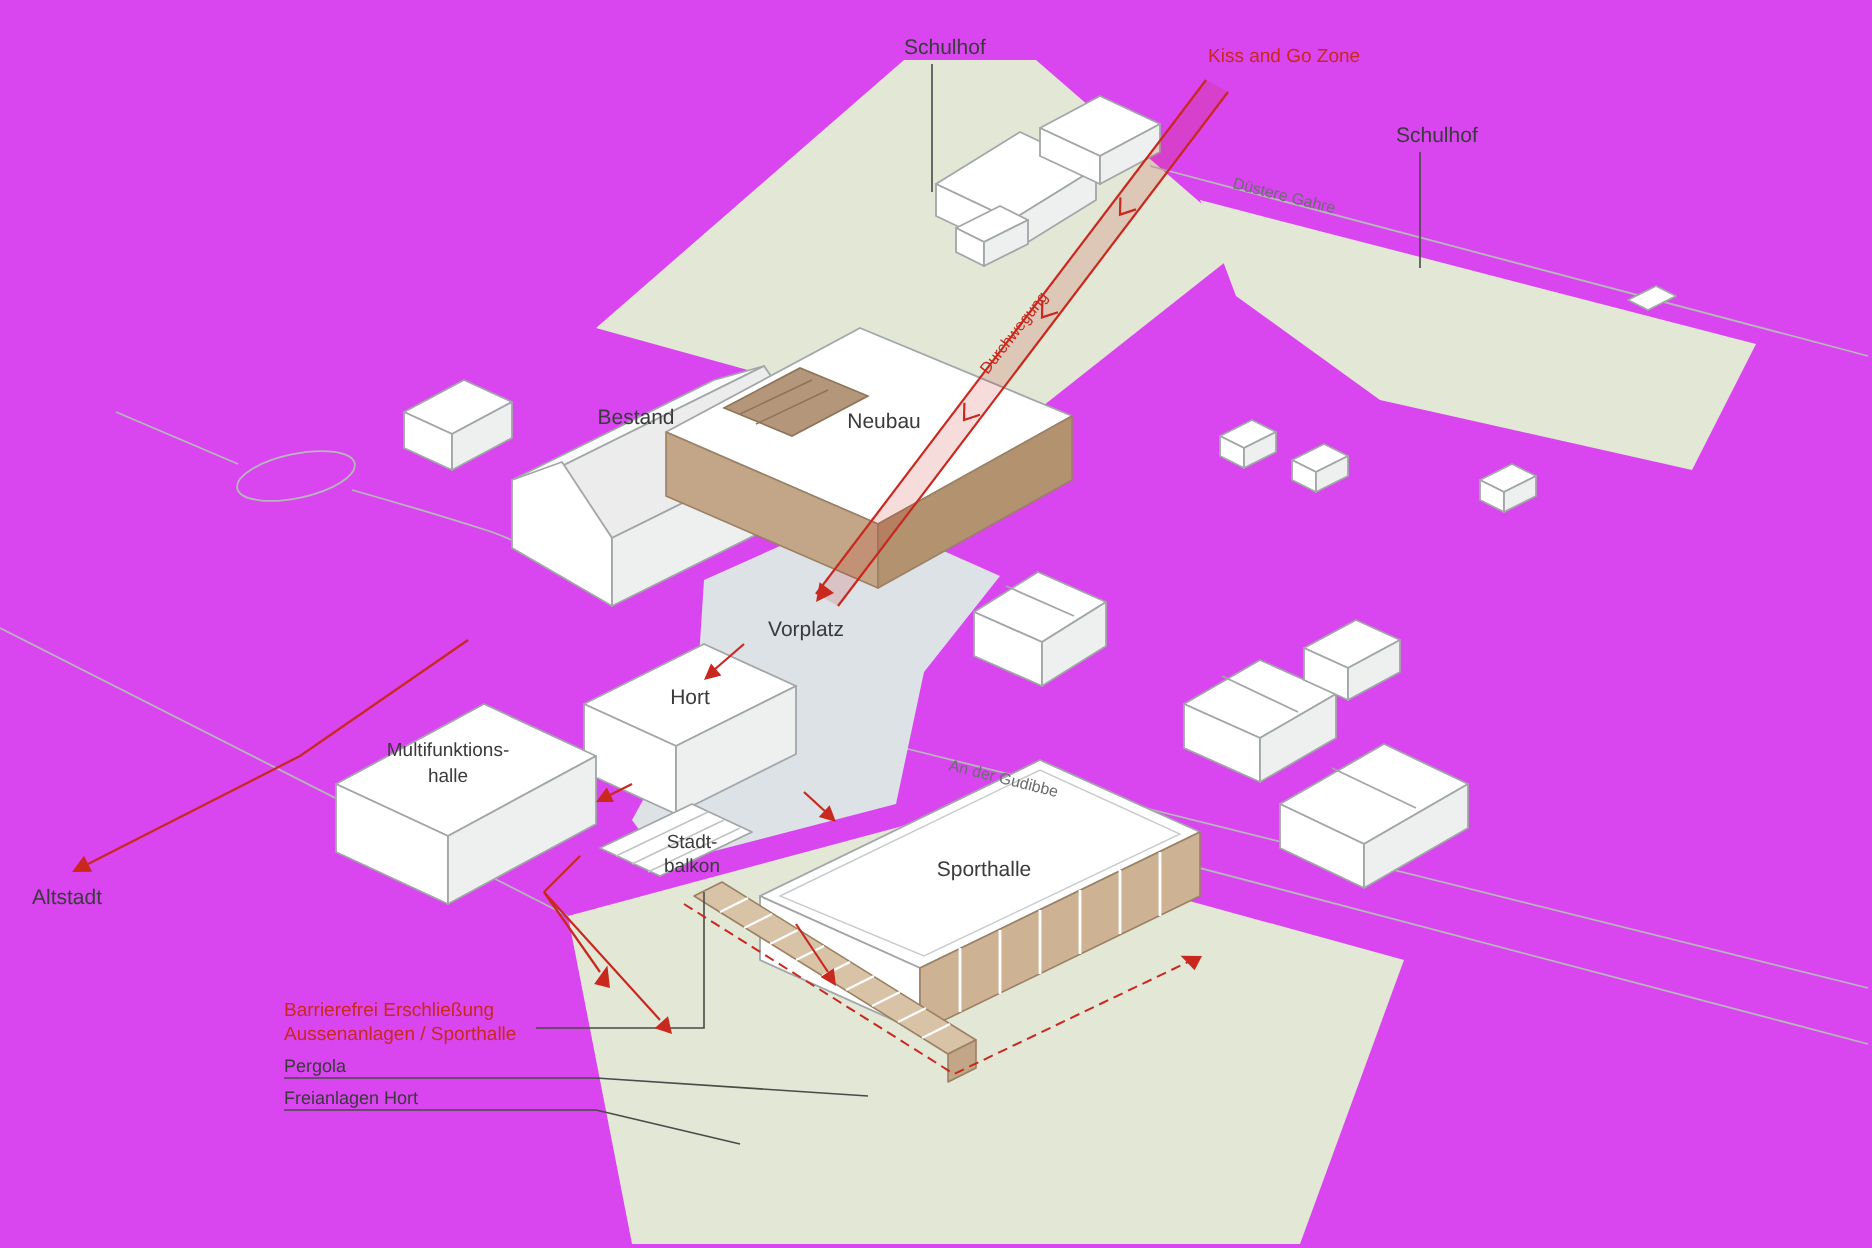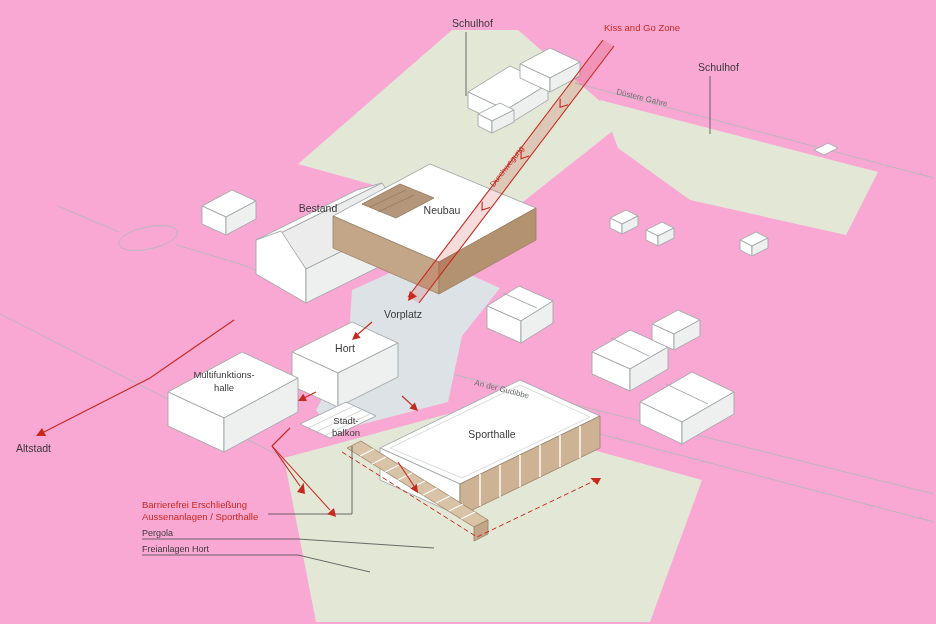--- a/index.html
+++ b/index.html
@@ -1,16 +1,16 @@
 <!DOCTYPE html>
 <html><head>
 <meta charset="utf-8">
 <style>
   html,body{margin:0;padding:0;background:#ffffff;}
-  .canvas{position:relative;width:936px;height:624px;background:#f9a8d4;overflow:hidden;}
+  .canvas{position:relative;width:936px;height:624px;background:#d946ef;overflow:hidden;}
   svg{display:block;}
   .bld{fill:#ffffff;stroke:#a2a6a8;stroke-width:0.9;stroke-linejoin:round;}
   .bld-shade{fill:#eef0f0;stroke:#a2a6a8;stroke-width:0.9;stroke-linejoin:round;}
   .roofA{fill:#fafbfb;stroke:#a2a6a8;stroke-width:0.9;stroke-linejoin:round;}
   .roofB{fill:#ececec;stroke:#a2a6a8;stroke-width:0.9;stroke-linejoin:round;}
   .ridge{stroke:#a2a6a8;stroke-width:0.9;}
   .green{fill:#e2e7d6;}
   .plaza{fill:#dde2e6;}
   .tanA{fill:#c3a687;stroke:#9b8063;stroke-width:0.8;stroke-linejoin:round;}
   .tanB{fill:#b2926f;stroke:#9b8063;stroke-width:0.8;stroke-linejoin:round;}

